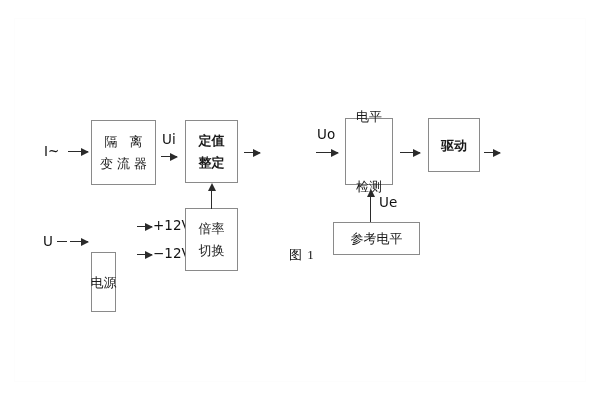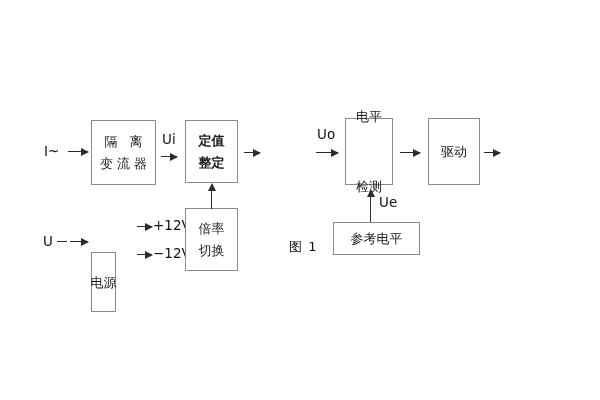--- a/index.html
+++ b/index.html
@@ -128,21 +128,21 @@
   <div class="lbl sig" style="left:317px; top:128px;">Uo</div>
   <div class="harrow" style="left:316px; top:152px; width:22px;"></div>
 
   <div class="box" style="left:345px; top:118px; width:48px; height:67px;gap:48px;">
     <span class="ln">电平</span>
     <span class="ln">检测</span>
   </div>
 
   <div class="harrow" style="left:400px; top:152px; width:20px;"></div>
 
-  <div class="box" style="left:428px; top:118px; width:52px; height:67px;">
+  <div class="box" style="left:428px; top:118px; width:52px; height:54px;font-weight:bold;">
     <span class="ln">驱动</span>
   </div>
 
   <div class="harrow" style="left:484px; top:152px; width:16px;"></div>
 
 
   <div class="lbl sig" style="left:43px; top:235px;">U</div>
   <div class="lead" style="left:57px; top:241px; width:10px;"></div>
   <div class="harrow" style="left:70px; top:241px; width:18px;"></div>
 
@@ -163,15 +163,15 @@
 
   <div class="varrow" style="left:211px; top:190px; height:19px;"></div>
 
   <div class="varrow" style="left:370px; top:196px; height:26px;"></div>
   <div class="lbl sig" style="left:379px; top:196px;">Ue</div>
 
   <div class="box" style="left:333px; top:222px; width:87px; height:33px;">
     <span class="ln">参考电平</span>
   </div>
 
-  <div class="lbl cap" style="left:289px; top:240px;">图 1</div>
+  <div class="lbl cap" style="left:289px; top:248px;font-family:Liberation Serif, serif;">图 1</div>
 
 </div>
 
 </body></html>

